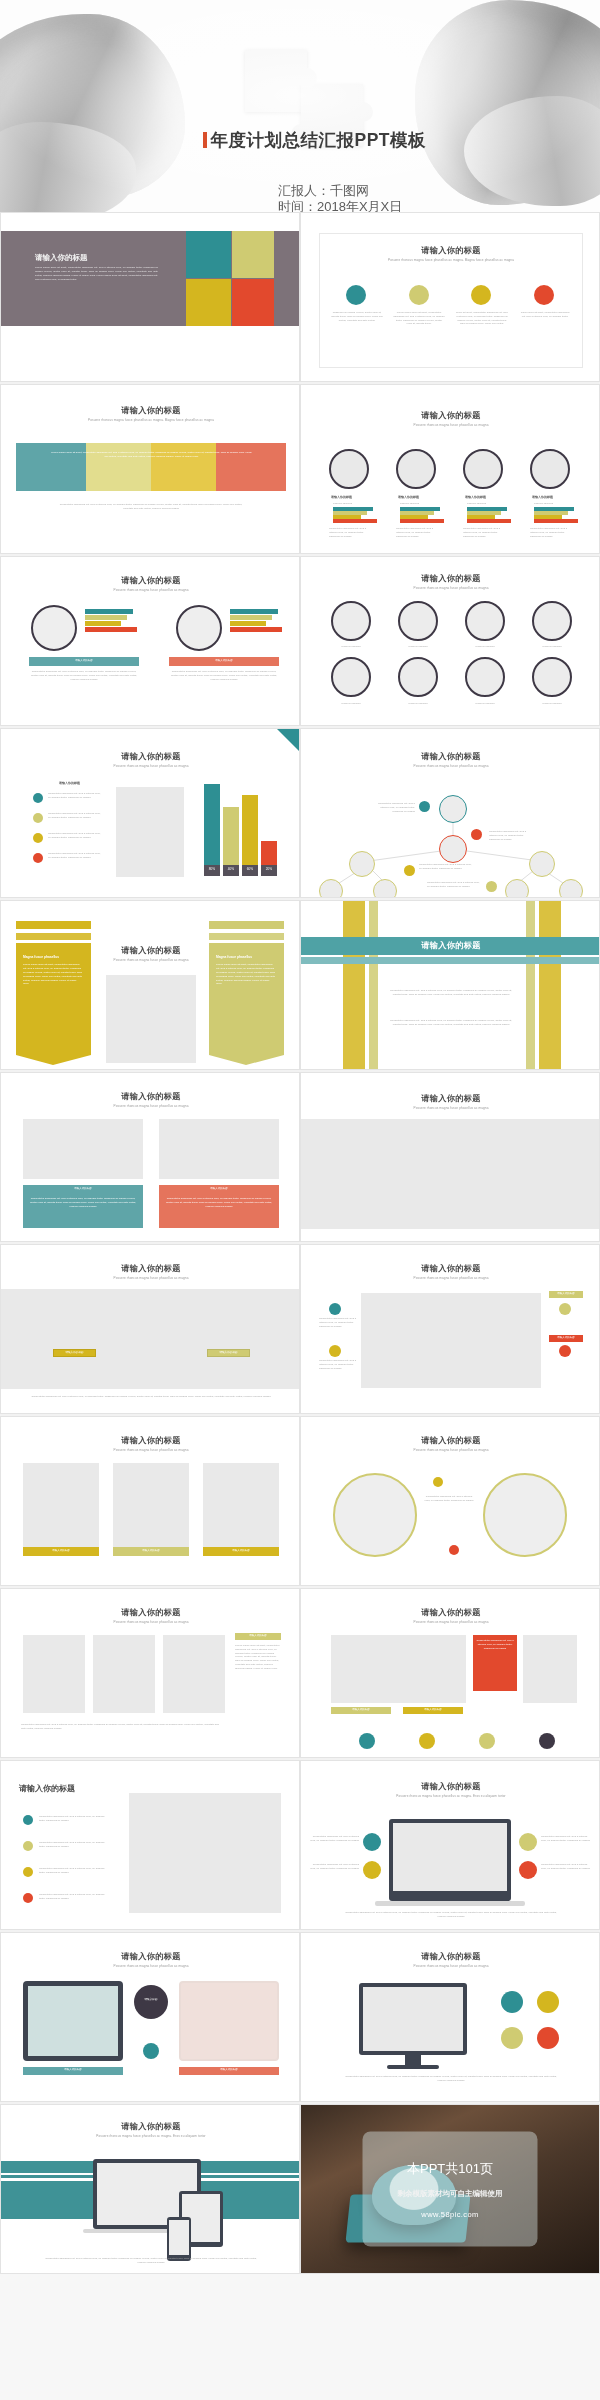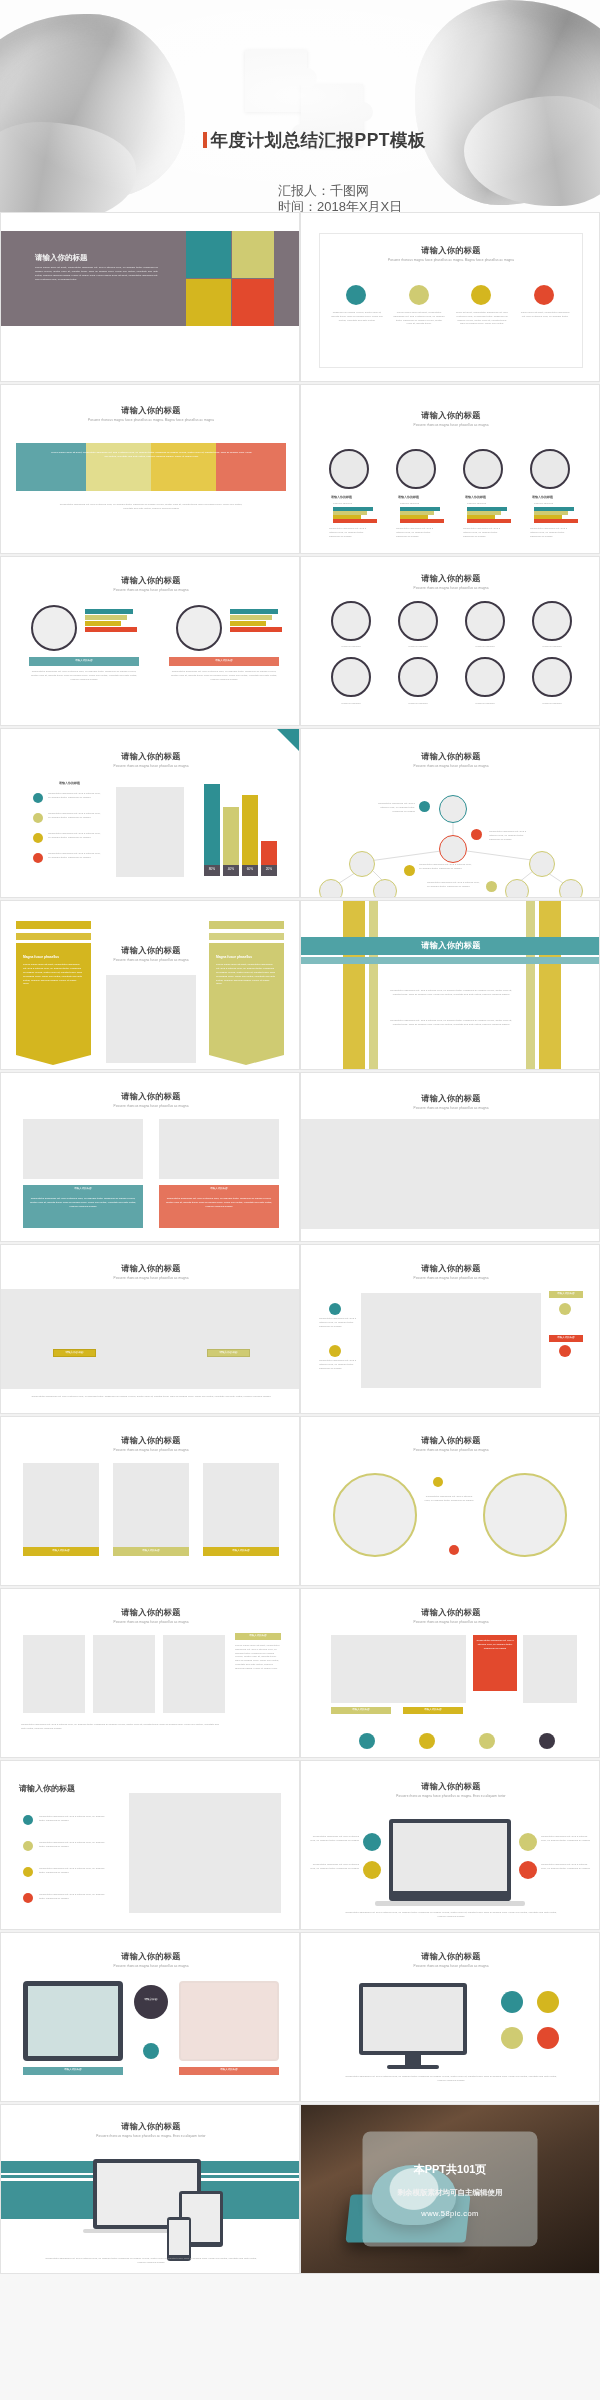--- a/index.html
+++ b/index.html
@@ -123,21 +123,21 @@
     box-shadow: 0 6px 14px rgba(0,0,0,.4);}
   .coffee-plate { position:absolute; left:36%; top:62%; width:120px;height:48px;
     background:#3f8d93; transform:translate(-50%,-30%) skewX(-6deg); border-radius:4px;
     box-shadow:0 8px 16px rgba(0,0,0,.45);}
   .wm-box {
     position:absolute; left:50%; top:50%; transform:translate(-50%,-50%);
     width: 175px; height: 115px; background: rgba(222,236,236,.42);
     border-radius: 8px;
     display:flex; flex-direction:column; align-items:center; justify-content:center; gap:11px;
   }
-  .wm1 { font-size:11px; color:#ffffff; font-weight:700;}
+  .wm1 { font-size:13px; color:#ffffff; font-weight:400;}
   .wm2 { font-size:7.5px; color:#f2f2f2; font-weight:700;}
   .wm3 { font-size:7.5px; color:#ffffff; letter-spacing:.4px;}
 </style>
 </head>
 <body>
 
 <div class="page">
 
   <div class="cover">
     <div class="hand-l">

